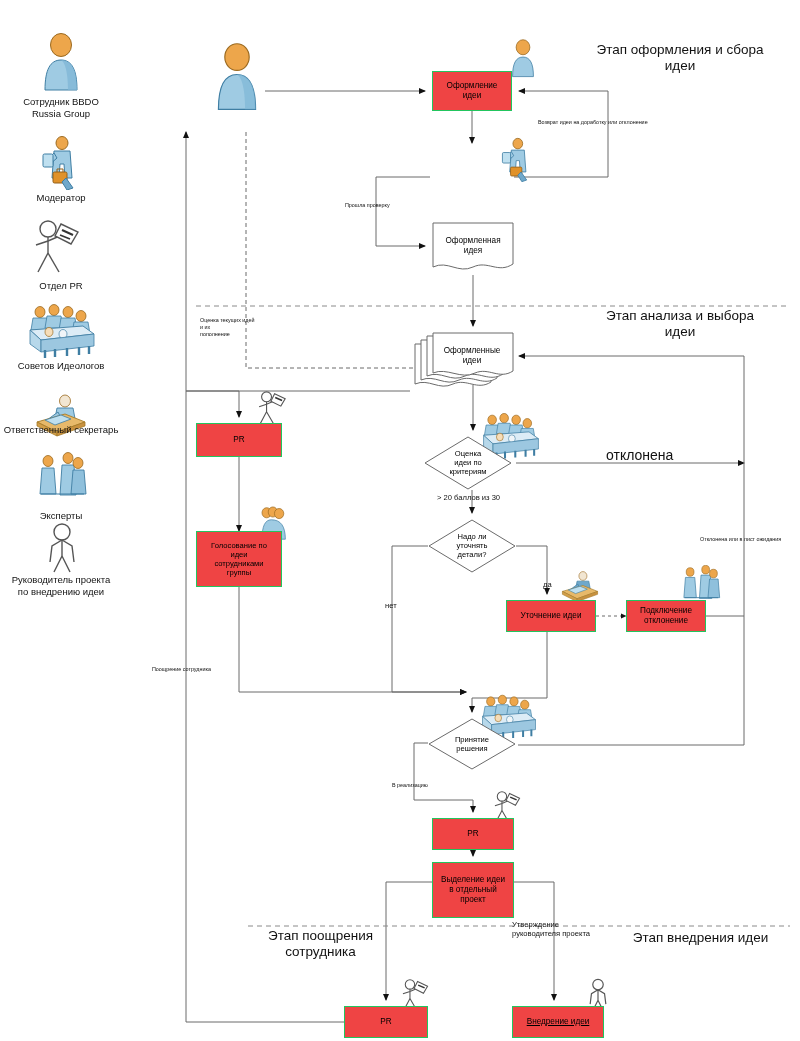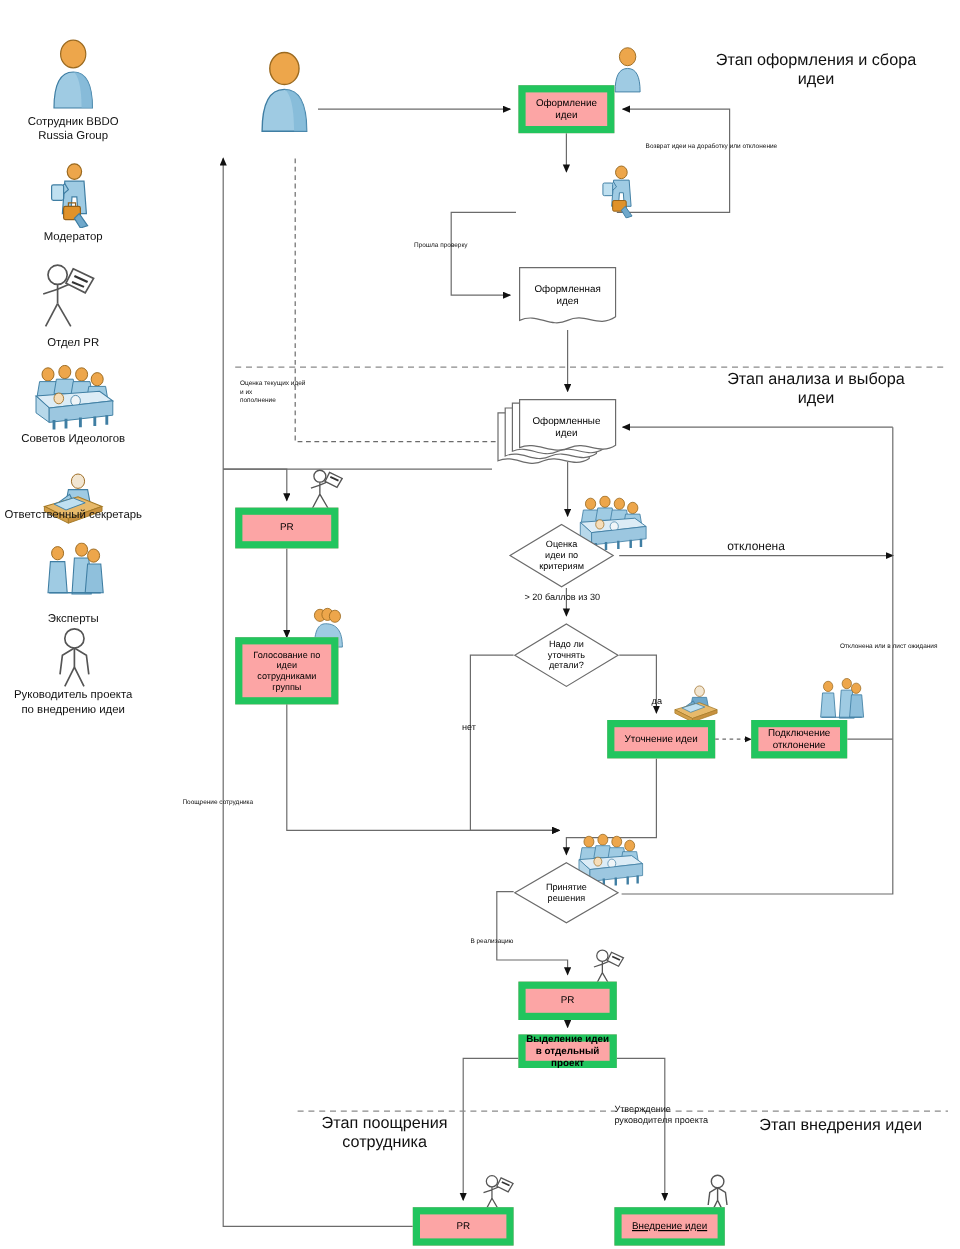--- a/index.html
+++ b/index.html
@@ -3,26 +3,26 @@
 <meta charset="utf-8">
 <style>
   html,body{margin:0;padding:0;background:#ffffff;}
   body{width:800px;height:1041px;position:relative;overflow:hidden;
        font-family:"Liberation Sans","DejaVu Sans",sans-serif;color:#000;}
   #root{position:absolute;left:0;top:0;width:800px;height:1041px;}
   svg.layer{position:absolute;left:0;top:0;width:800px;height:1041px;}
   .legend-item{position:absolute;width:160px;text-align:center;}
   .legend-label{font-size:9.5px;line-height:12px;color:#111;margin-top:2px;}
   .node{position:absolute;box-sizing:border-box;display:flex;align-items:center;
-        justify-content:center;text-align:center;background:#fca5a5;border:6px solid #22c55e;
+        justify-content:center;text-align:center;background:#ef4444;border:1px solid #22c55e;
         font-size:8.2px;line-height:10px;color:#000;}
   .stage-title{position:absolute;text-align:center;font-size:13.5px;line-height:16px;color:#111;}
   .edge-label{position:absolute;font-size:5.4px;line-height:7px;color:#111;}
   .edge-label.m{font-size:7.6px;}
-  .edge-label.l{font-size:10px;}
+  .edge-label.l{font-size:14px;}
   .ico{position:absolute;}
   .doctext{position:absolute;width:100%;text-align:center;font-size:8.2px;line-height:10px;}
   .diamond-text{position:absolute;width:100%;text-align:center;font-size:7.6px;line-height:9px;}
 </style>
 </head>
 <body>
 
 <div id="root">
 
   <svg class="layer" viewBox="0 0 800 1041">
@@ -411,21 +411,21 @@
   <div style="position:absolute;left:428px;top:718px;width:88px;height:52px;">
     <svg width="88" height="52" viewBox="0 0 88 52" style="position:absolute;left:0;top:0;">
       <polygon points="44,1 87,26 44,51 1,26" fill="#fff" stroke="#6b6b6b" stroke-width="1"></polygon>
     </svg>
     <div class="diamond-text" style="top:17px;white-space:pre-line;">Принятие
 решения</div>
   </div>
 
   <div class="node" style="left:432px;top:818px;width:82px;height:32px;">PR</div>
 
-  <div class="node" style="left:432px;top:862px;width:82px;height:28px;white-space:pre-line;font-weight:bold;">Выделение идеи
+  <div class="node" style="left:432px;top:862px;width:82px;height:56px;white-space:pre-line;">Выделение идеи
 в отдельный
 проект</div>
 
   <div class="node" style="left:344px;top:1006px;width:84px;height:32px;">PR</div>
 
   <div class="node" style="left:512px;top:1006px;width:92px;height:32px;text-decoration:underline;">Внедрение идеи</div>
 
   <div class="stage-title" style="left:570px;top:42px;width:220px;white-space:pre-line;">Этап оформления и сбора
 идеи</div>
   <div class="stage-title" style="left:570px;top:308px;width:220px;white-space:pre-line;">Этап анализа и выбора

